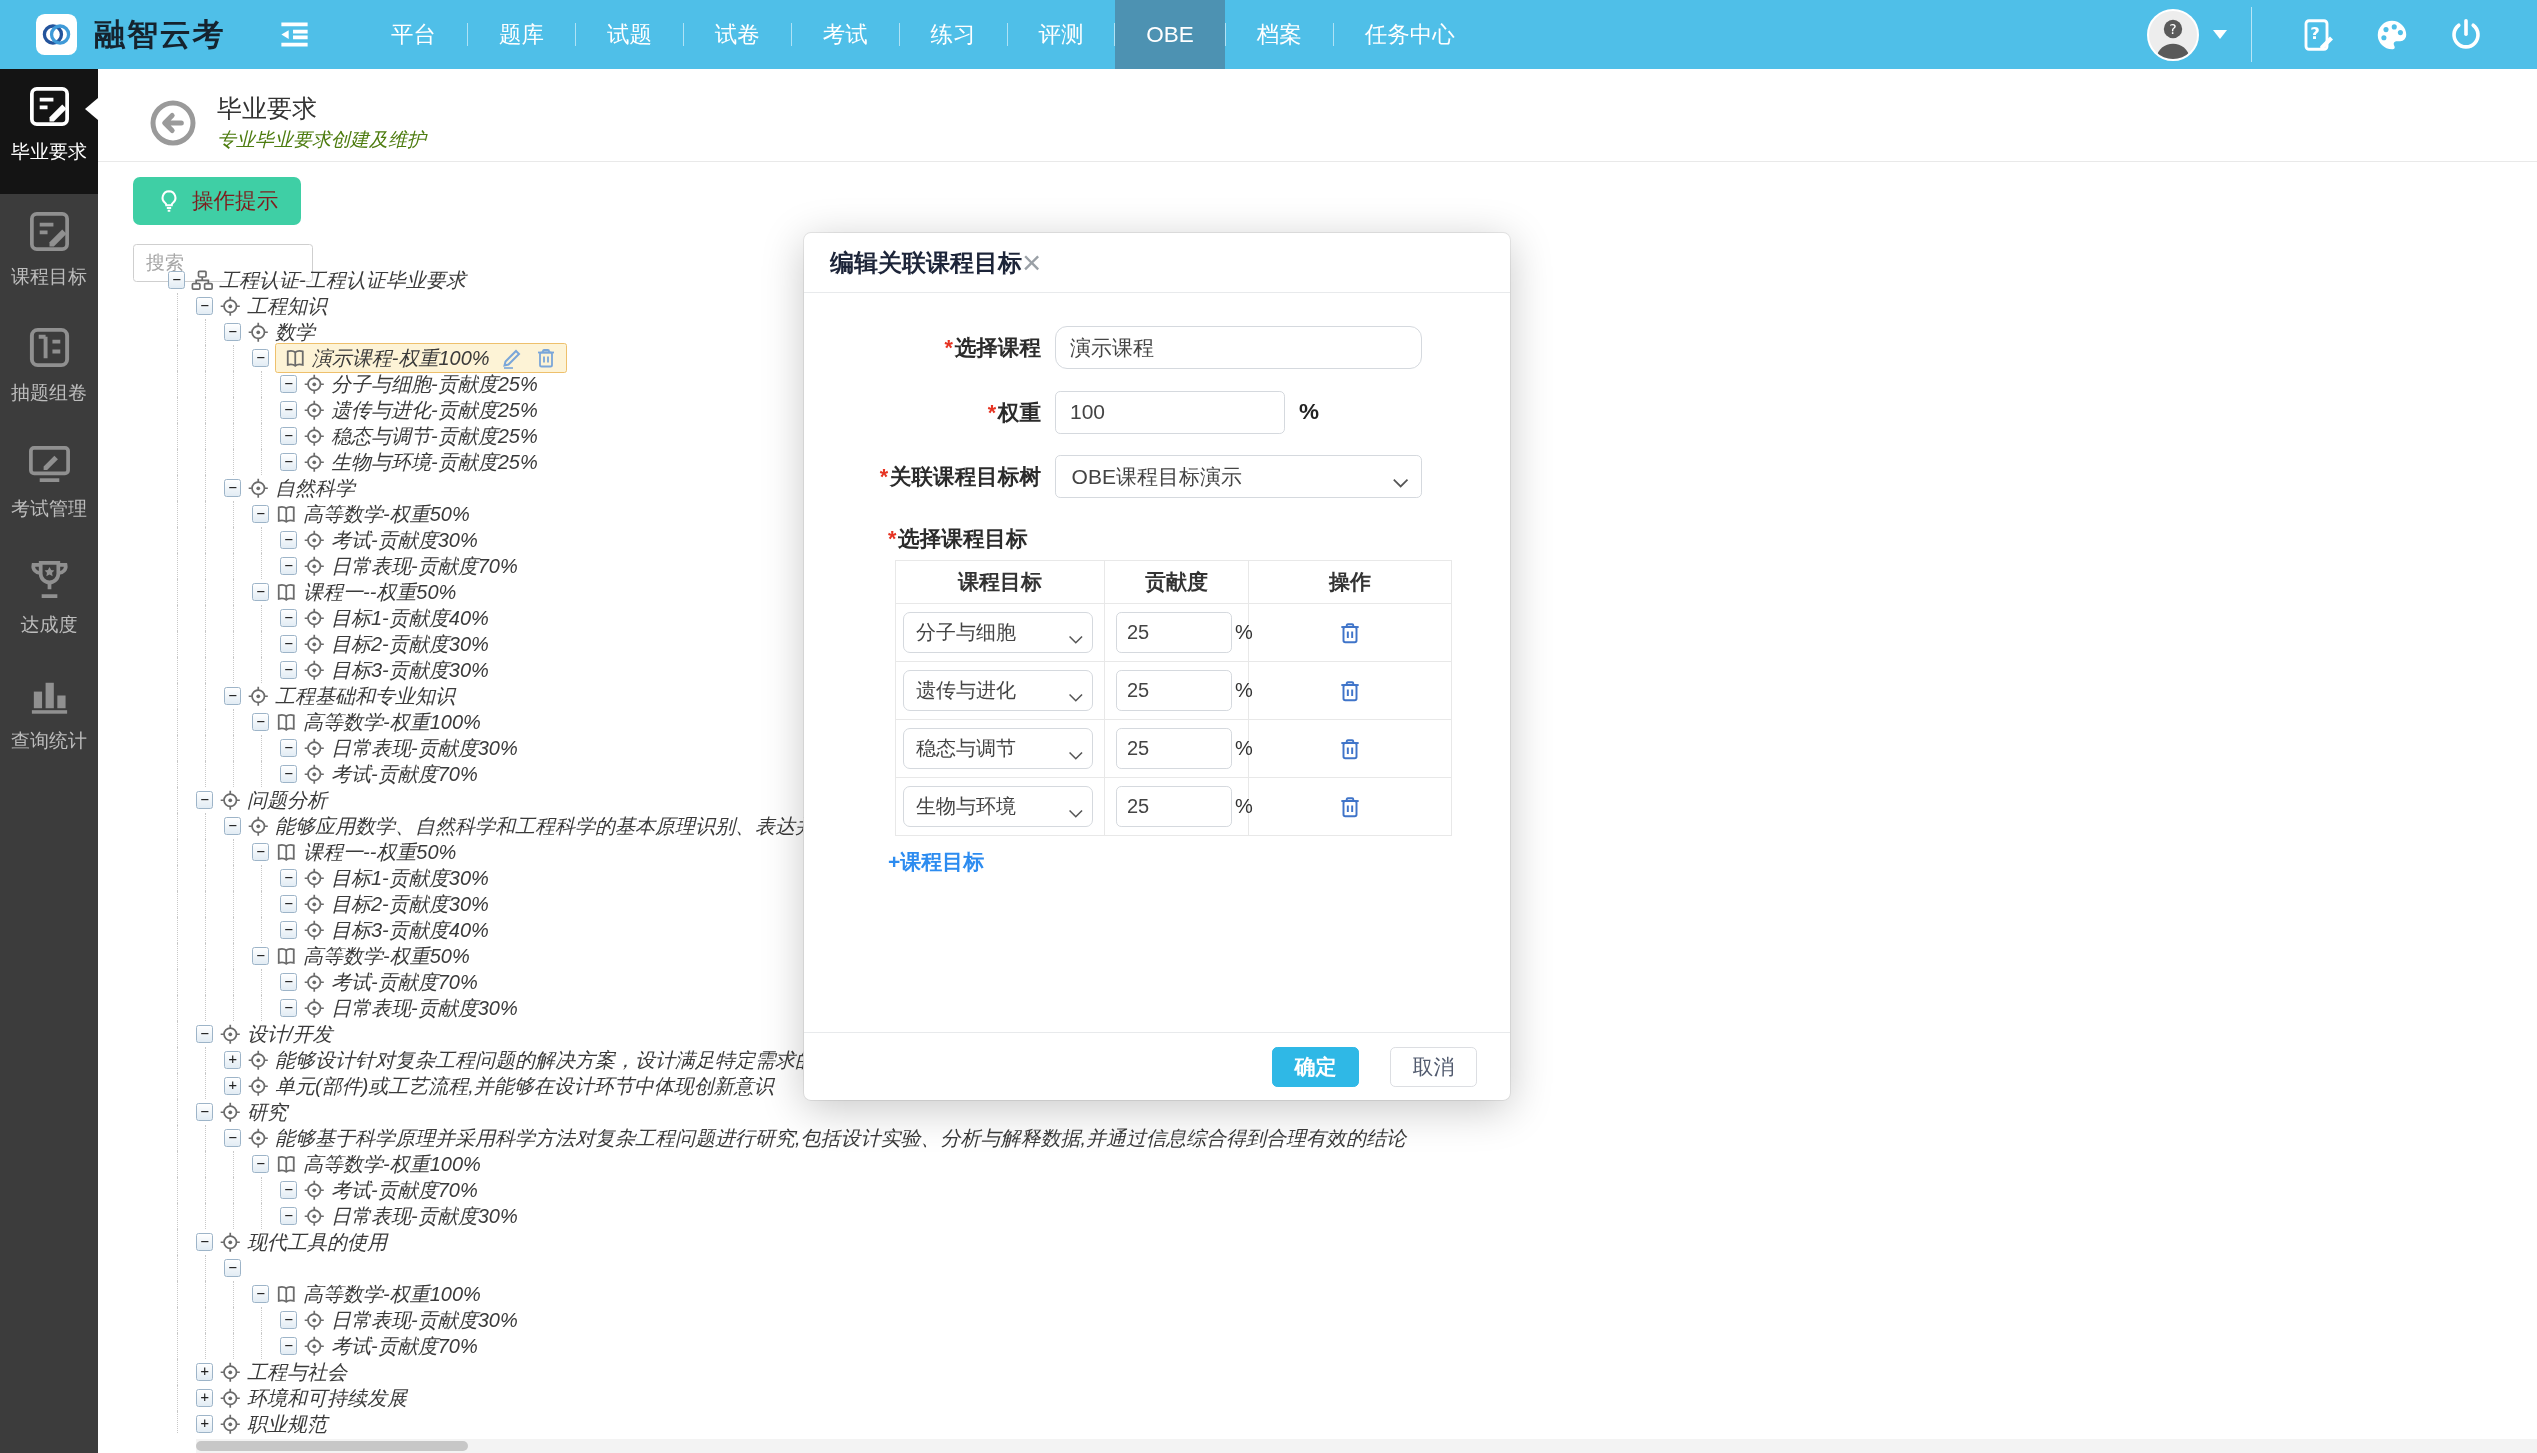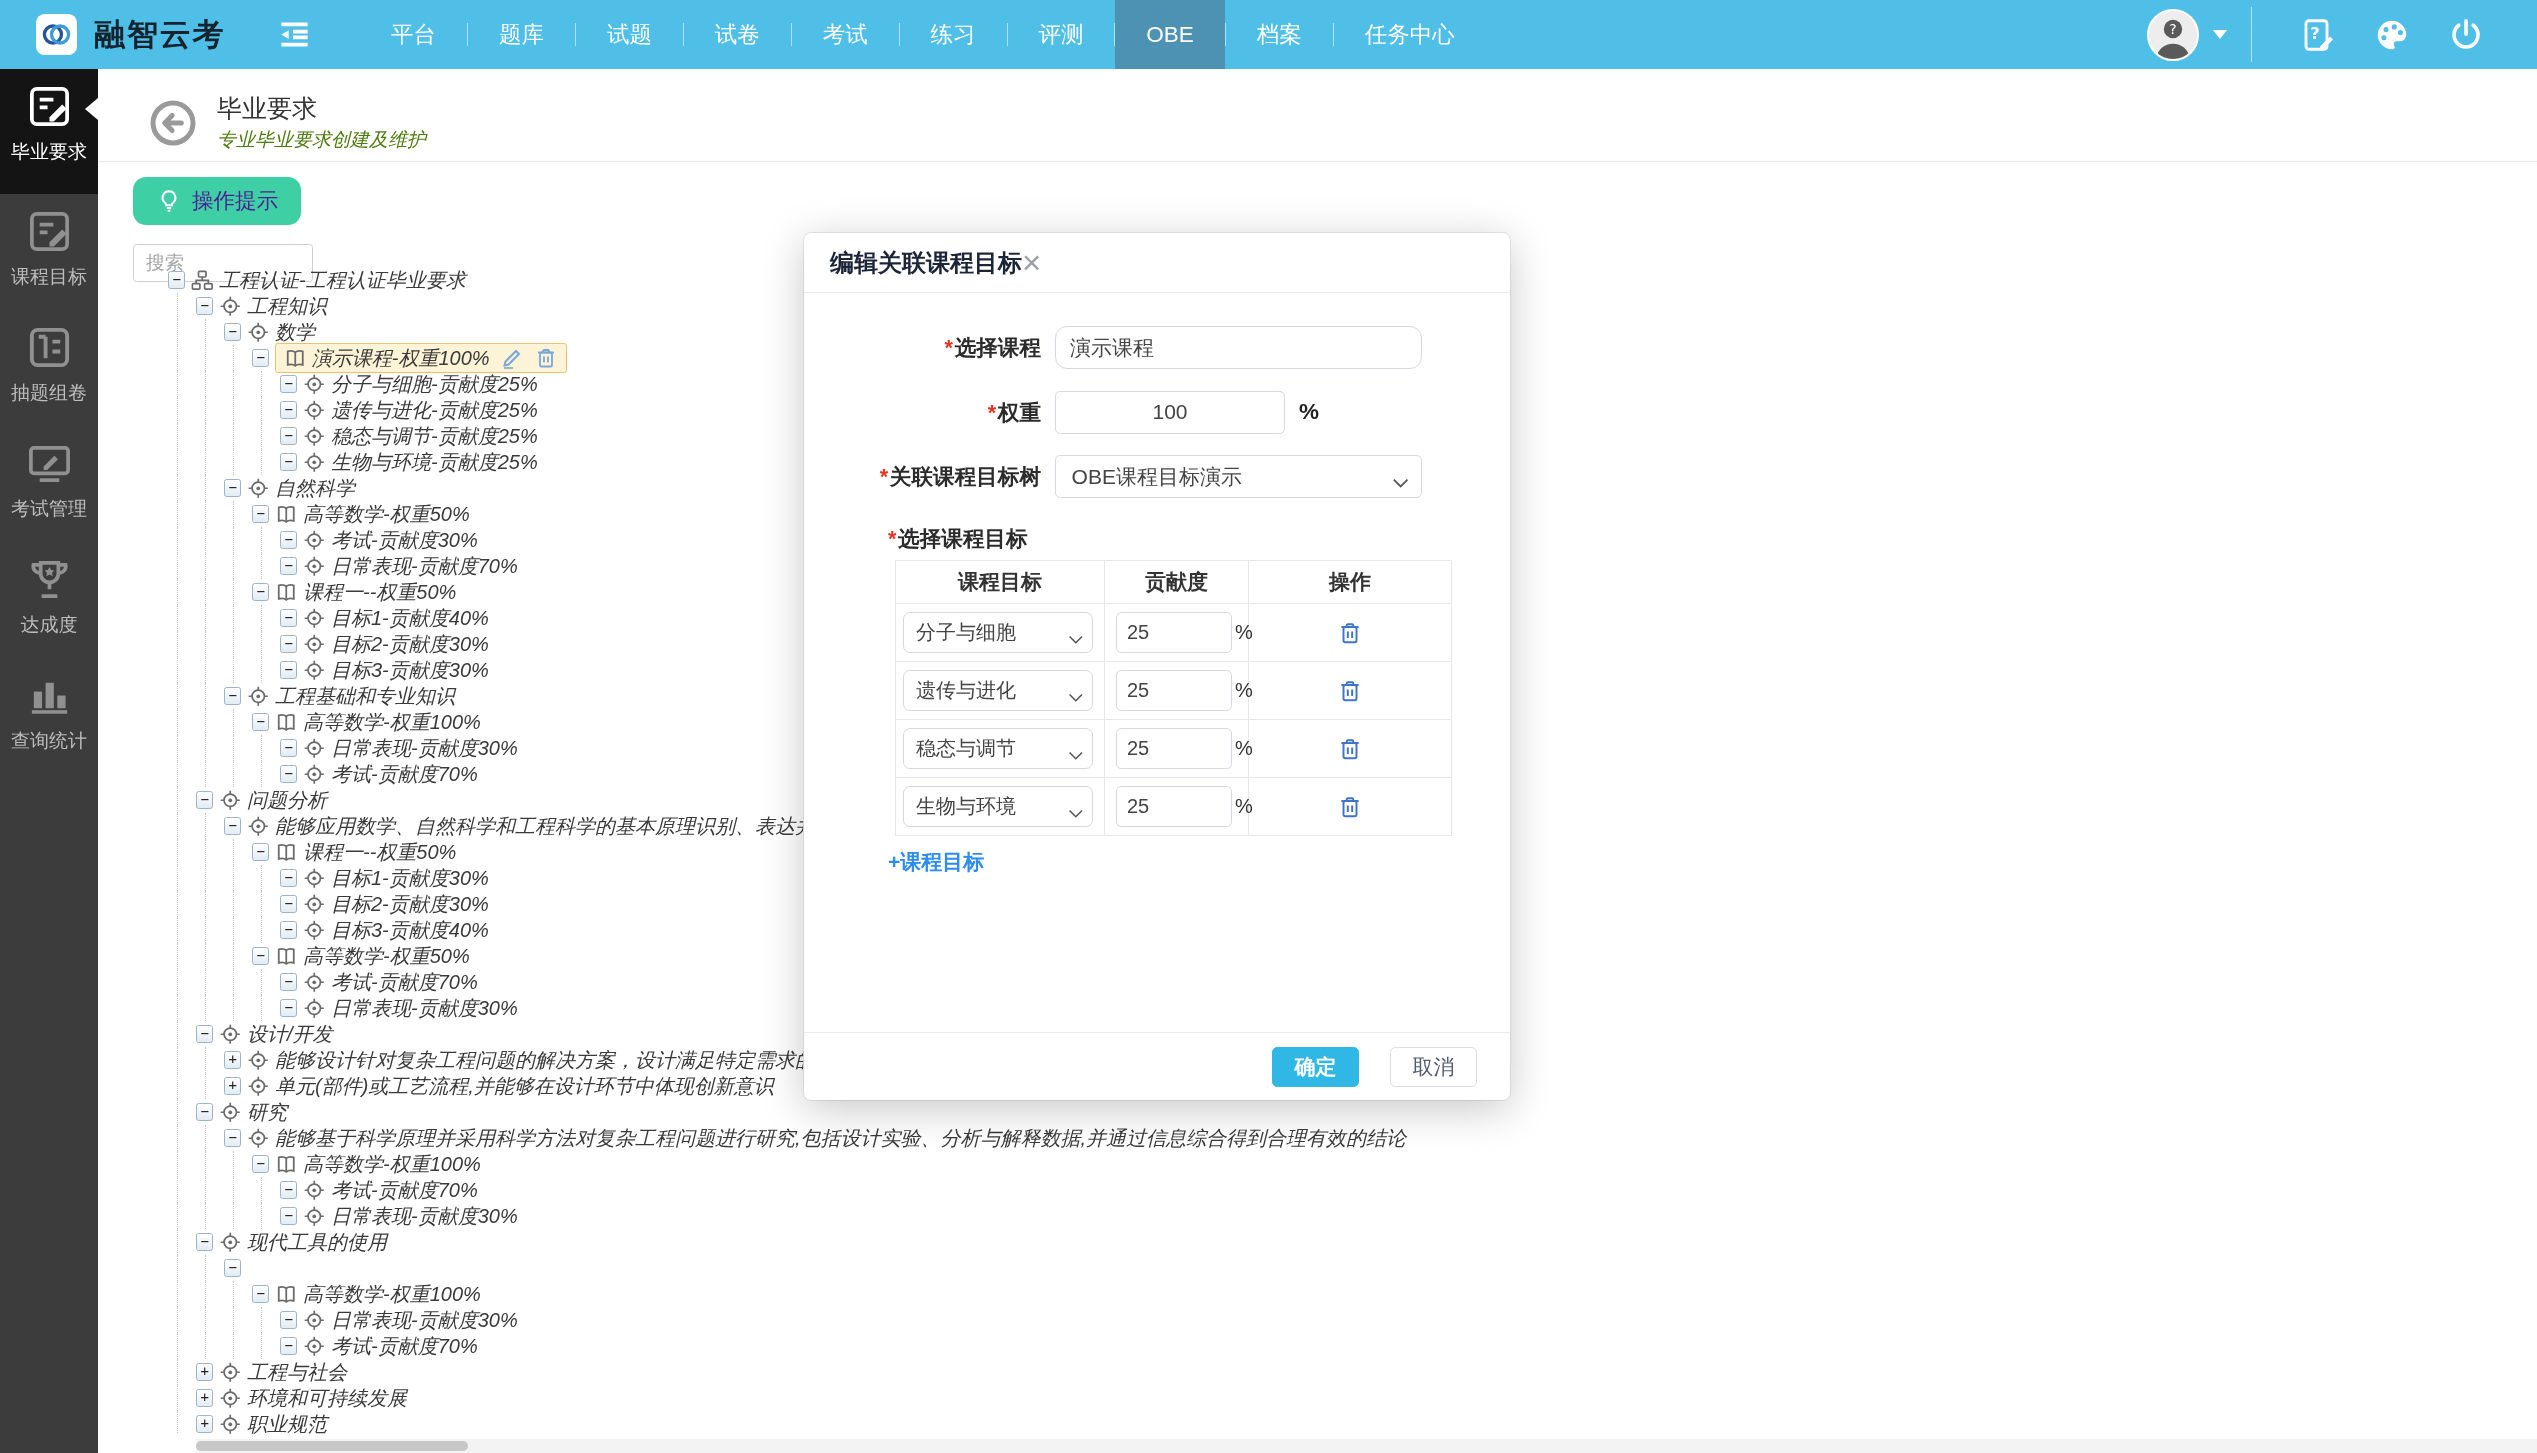--- a/index.html
+++ b/index.html
@@ -48,21 +48,21 @@
   
   #content{position:absolute;left:98px;top:69px;right:0;bottom:0;background:#fff;}
   #page-header{display:flex;align-items:center;padding:19px 0 0 50px;height:69px;}
   #back-btn{width:50px;height:50px;flex:none;cursor:pointer;}
   #back-btn svg{width:100%;height:100%;}
   #page-titles{margin-left:19px;}
   #page-title{font-size:25px;color:#333;font-weight:500;}
   #page-subtitle{font-size:19px;color:#4d7c0f;margin-top:2px;font-style:italic;}
   #header-divider{height:0.9px;background:#e9e9e9;margin-top:3.5px;}
   #tips-btn{display:inline-flex;align-items:center;margin:15.6px 0 0 35px;height:48px;
-            padding:0 22.5px;background:#3fcfa5;border:none;border-radius:13px;color:#4c1d95;
+            padding:0 22.5px;background:#3fcfa5;border:none;border-radius:7px;color:#7f1d1d;
             font-size:21.6px;cursor:pointer;font-family:inherit;}
   #tips-btn svg{width:26px;height:26px;margin-right:10.4px;}
   #search-input{display:block;margin:19px 0 0 35px;width:154px;height:36px;border:0.9px solid #cfcfcf;
             border-radius:3.5px;padding:0 12px;font-size:19px;color:#333;font-family:inherit;outline:none;}
   #search-input::placeholder{color:#a5a5a5;}
 
   
   #tree{position:absolute;left:0;top:198px;right:0;bottom:19px;padding-left:70px;overflow:hidden;}
   .trow{display:flex;align-items:center;height:26px;white-space:nowrap;}
   .sp{width:28px;align-self:stretch;position:relative;flex:none;}
@@ -90,21 +90,21 @@
   #m-title{font-size:24px;font-weight:bold;color:#1c2438;}
   #m-close{font-size:33px;color:#9aa0a6;line-height:1;cursor:pointer;font-weight:300;}
   #m-body{padding-top:33px;}
   .frow{display:flex;align-items:center;margin-bottom:21.6px;height:43px;}
   .flabel{width:251px;box-sizing:border-box;padding-right:14px;text-align:right;
           font-size:21.6px;font-weight:bold;color:#2b2b2b;flex:none;}
   .req{color:#e63322;margin-right:1.7px;}
   .tinput{height:43px;border:0.9px solid #d5d9de;border-radius:5.2px;padding:0 14px;font-size:21px;
           color:#444;font-family:inherit;box-sizing:border-box;outline:none;}
   .w-course{width:367px;border-radius:12px;}
-  .w-weight{width:230px;text-align:center;}
+  .w-weight{width:230px;}
   .unit{font-size:22.5px;font-weight:bold;color:#222;margin-left:14px;}
   .selbox{position:relative;width:367px;height:43px;border:0.9px solid #d5d9de;border-radius:5.2px;
           box-sizing:border-box;display:flex;align-items:center;padding:0 38px 0 15.6px;
           font-size:21px;color:#444;cursor:pointer;background:#fff;}
   .selbox .chev{position:absolute;right:12px;top:14px;width:17.3px;height:12px;color:#555;}
   .chev svg{width:100%;height:100%;}
   #obj-label{margin:26px 0 7px 84px;font-size:21.6px;font-weight:bold;color:#2b2b2b;}
   #obj-table{margin-left:91px;border-collapse:collapse;width:547px;table-layout:fixed;}
   #obj-table th,#obj-table td{border:0.9px solid #e8e8e8;}
   #obj-table th{height:40px;font-size:21px;font-weight:bold;color:#333;text-align:center;}

